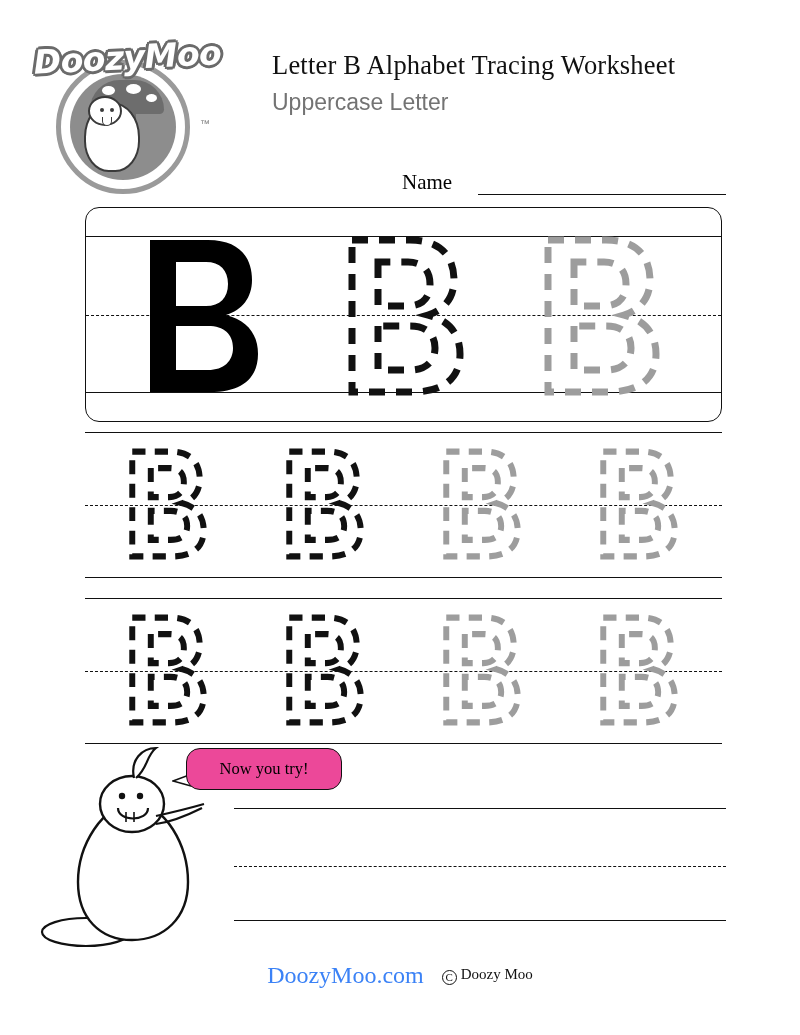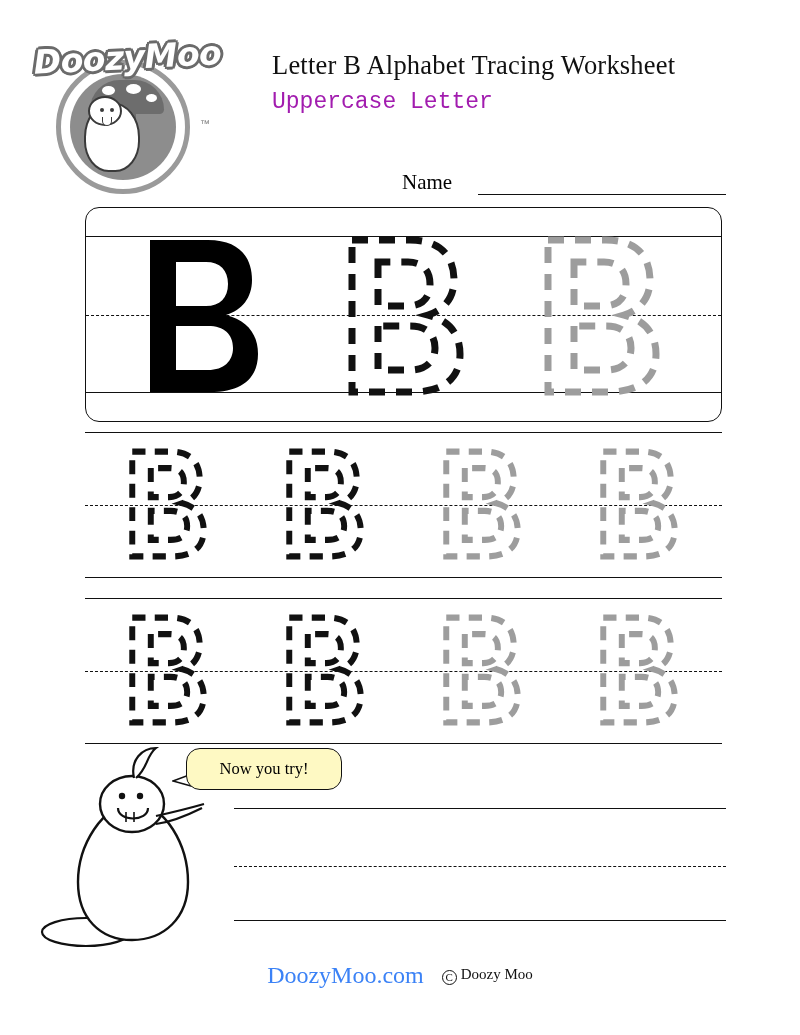--- a/index.html
+++ b/index.html
@@ -139,23 +139,23 @@
   }
   .title-line1 {
     font-family: "Liberation Serif", serif;
     font-size: 26.5px;
     font-weight: normal;
     color: #111;
     letter-spacing: 0.2px;
     white-space: nowrap;
   }
   .title-line2 {
-    font-family: Liberation Mono, monospace;
+    font-family: Liberation Sans, sans-serif;
     font-size: 23px;
-    color: #a21caf;
+    color: #737373;
     margin-top: 8px;
     white-space: nowrap;
   }
 
   
   .name-row {
     position: absolute;
     left: 0;
     top: 170px;
     width: 768px;
@@ -245,21 +245,21 @@
     height: 210px;
   }
   .speech {
     position: absolute;
     left: 186px;
     top: 748px;
     width: 156px;
     height: 42px;
     border: 1.6px solid #111;
     border-radius: 14px;
-    background: #fef9c3;
+    background: #ec4899;
     display: flex;
     align-items: center;
     justify-content: center;
     font-family: "Liberation Serif", serif;
     font-size: 16.5px;
   }
   .speech-tail {
     position: absolute;
     left: 172px;
     top: 772px;

